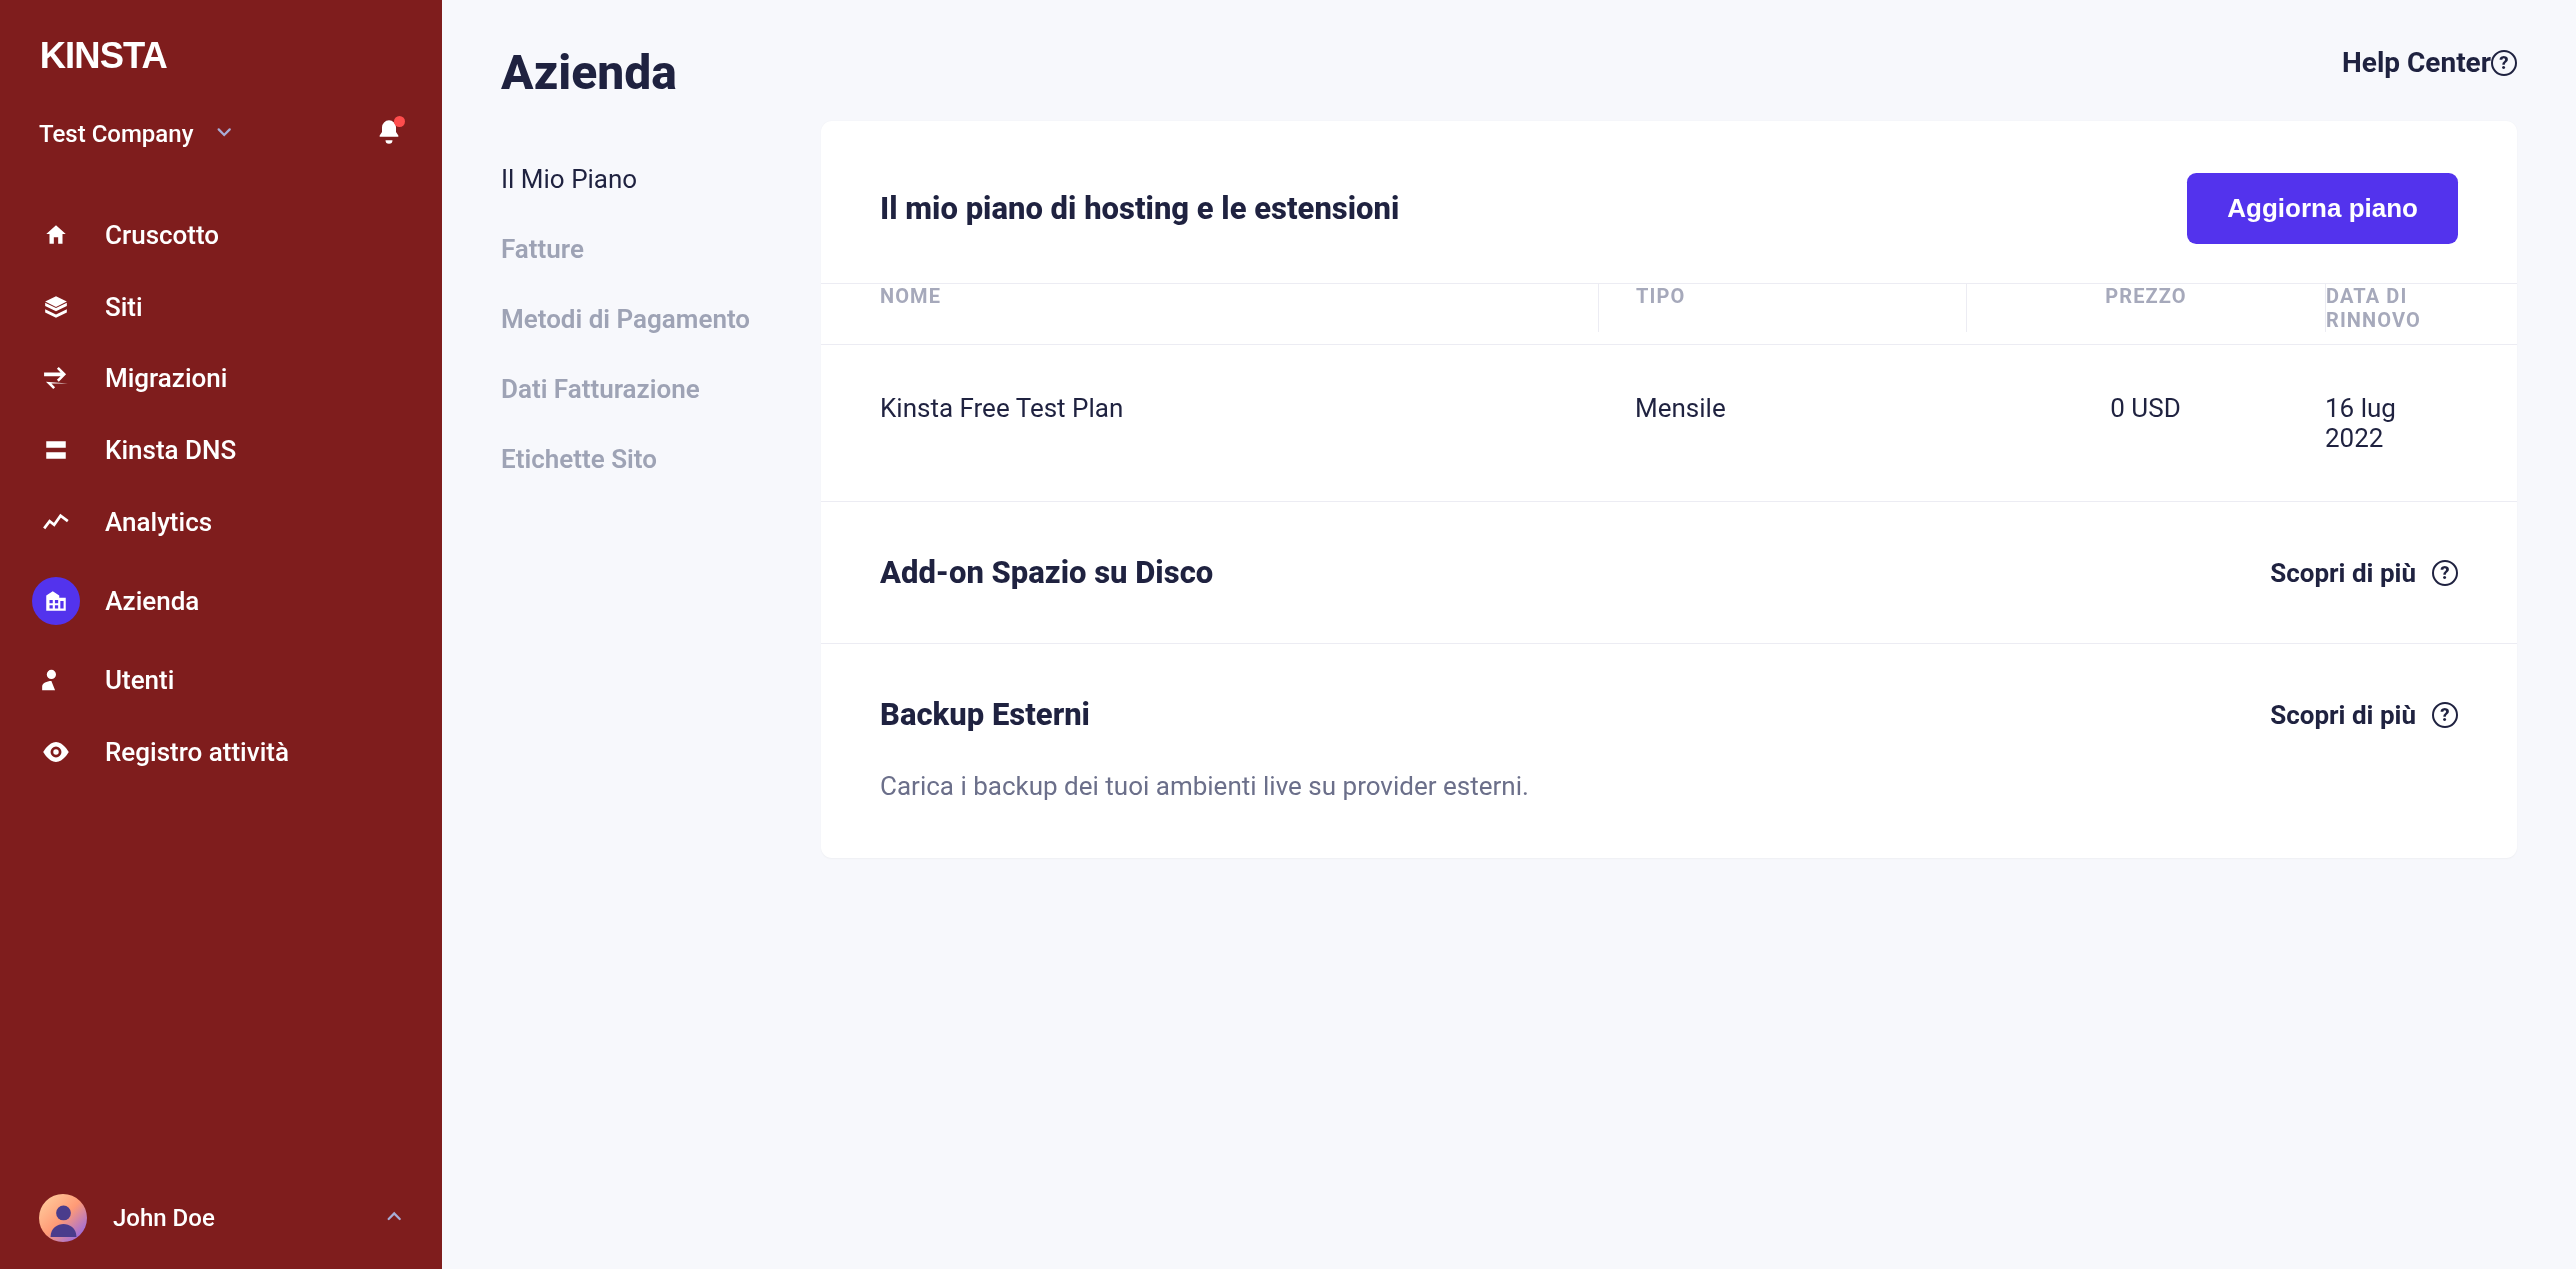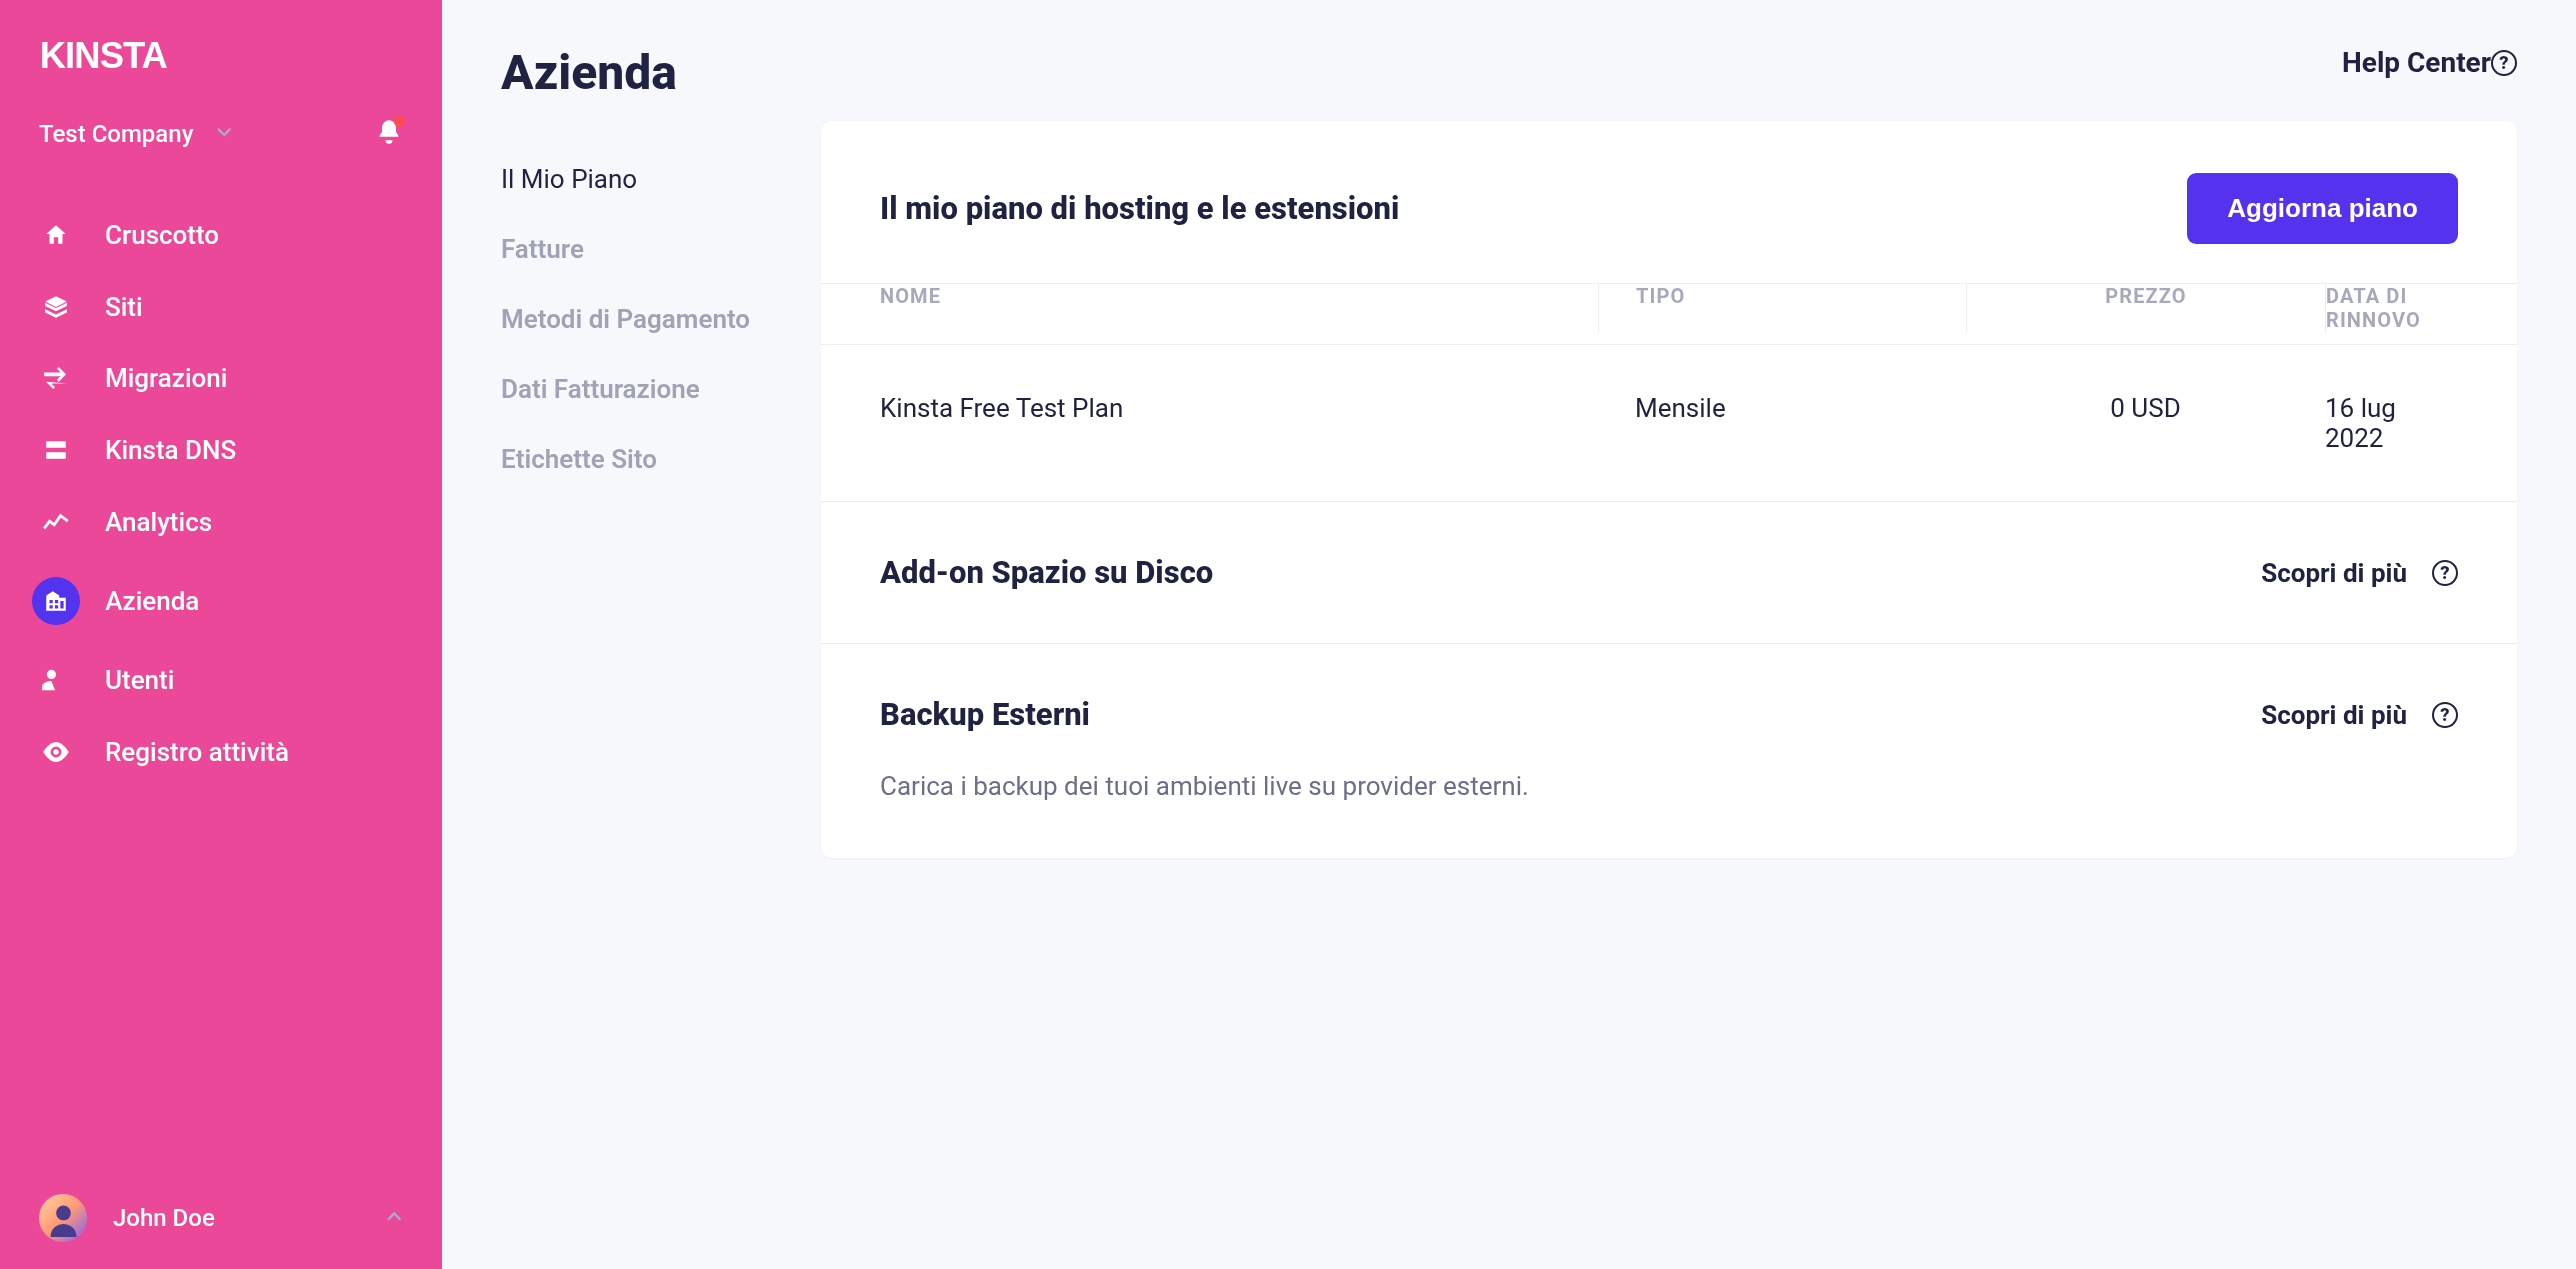--- a/index.html
+++ b/index.html
@@ -1,19 +1,19 @@
 <!DOCTYPE html>
 <html style="font-size:14.7px"><head>
 <meta charset="utf-8">
 <style>
   * { box-sizing: border-box; margin: 0; padding: 0; }
   body { font-family: -apple-system, BlinkMacSystemFont, "Segoe UI", Roboto, sans-serif; background: #f7f8fc; color: #1f2240; width: 2576px; height: 1270px; display: flex; overflow: hidden; }
 
   
-  .sidebar { width: 442px; background: #ec4899; color: #fff; display: flex; flex-direction: column; padding: 37px 0 0 0; position: relative; }
+  .sidebar { width: 442px; background: #7f1d1d; color: #fff; display: flex; flex-direction: column; padding: 37px 0 0 0; position: relative; }
   .logo { margin: 0 0 37px 39px; }
   .company-row { display: flex; align-items: center; justify-content: space-between; padding: 0 39px 52px 39px; }
   .company-name { font-size: 24px; font-weight: 500; }
   .company-left { display: flex; align-items: center; gap: 22px; }
   .chevron { color: #a8acd6; }
   .bell-wrap { position: relative; }
   .bell-dot { position: absolute; top: -1.8px; right: -1.8px; width: 11px; height: 11px; background: #ff4d4d; border-radius: 50%; }
 
   .nav-list { list-style: none; display: flex; flex-direction: column; gap: 5.5px; }
   .nav-item { display: flex; align-items: center; gap: 33px; padding: 16.6px 39px; font-size: 26px; font-weight: 500; color: #fff; cursor: pointer; }
@@ -39,21 +39,21 @@
   .q-circle { border: 2.8px solid #1f2240; border-radius: 50%; width: 26px; height: 26px; display: inline-flex; align-items: center; justify-content: center; font-size: 18.4px; font-weight: 800; }
 
   .card { background: #fff; border-radius: 11px; box-shadow: 0 0.9px 1.8px rgba(0,0,0,0.04); }
   .section { padding: 52px 59px; border-bottom: 0.9px solid #ececf3; }
   .section:last-child { border-bottom: none; }
 
   .section-head { display: flex; justify-content: space-between; align-items: center; }
   .section-title { font-size: 31px; font-weight: 800; color: #1f2240; }
   .btn-primary { background: #5333ed; color: #fff; border: none; border-radius: 9.2px; padding: 20px 40px; font-size: 26px; font-weight: 700; cursor: pointer; }
   .btn-outline { background: #fff; color: #1f2240; border: 1.8px solid #d6d8e5; border-radius: 9.2px; padding: 18.4px 37px; font-size: 26px; font-weight: 700; cursor: pointer; }
-  .learn-more { font-size: 26px; font-weight: 700; color: #1f2240; display: flex; align-items: center; gap: 25px; cursor: pointer; }
+  .learn-more { font-size: 26px; font-weight: 700; color: #1f2240; display: flex; align-items: center; gap: 16px; cursor: pointer; }
 
   .table-head { display: flex; padding: 31px 59px 12px; border-bottom: 0.9px solid #ececf3; color: #a6a9bb; font-size: 20px; font-weight: 700; letter-spacing: 1.1px; text-transform: uppercase; }
   .table-row { display: flex; padding: 48px 59px; font-size: 26px; color: #1f2240; }
   .col-name { flex: 0 0 718px; }
   .col-type { flex: 0 0 368px; border-left: 0.9px solid #ececf3; padding-left: 37px;}
   .col-price { flex: 0 0 359px; border-left: 0.9px solid #ececf3; text-align: center;}
   .col-renew { flex: 1; border-left: 0.9px solid #ececf3; }
   .table-row .col-type, .table-row .col-price, .table-row .col-renew { border-left: none; }
 
   .section-body { margin-top: 33px; display: flex; justify-content: space-between; align-items: center; gap: 37px;}

